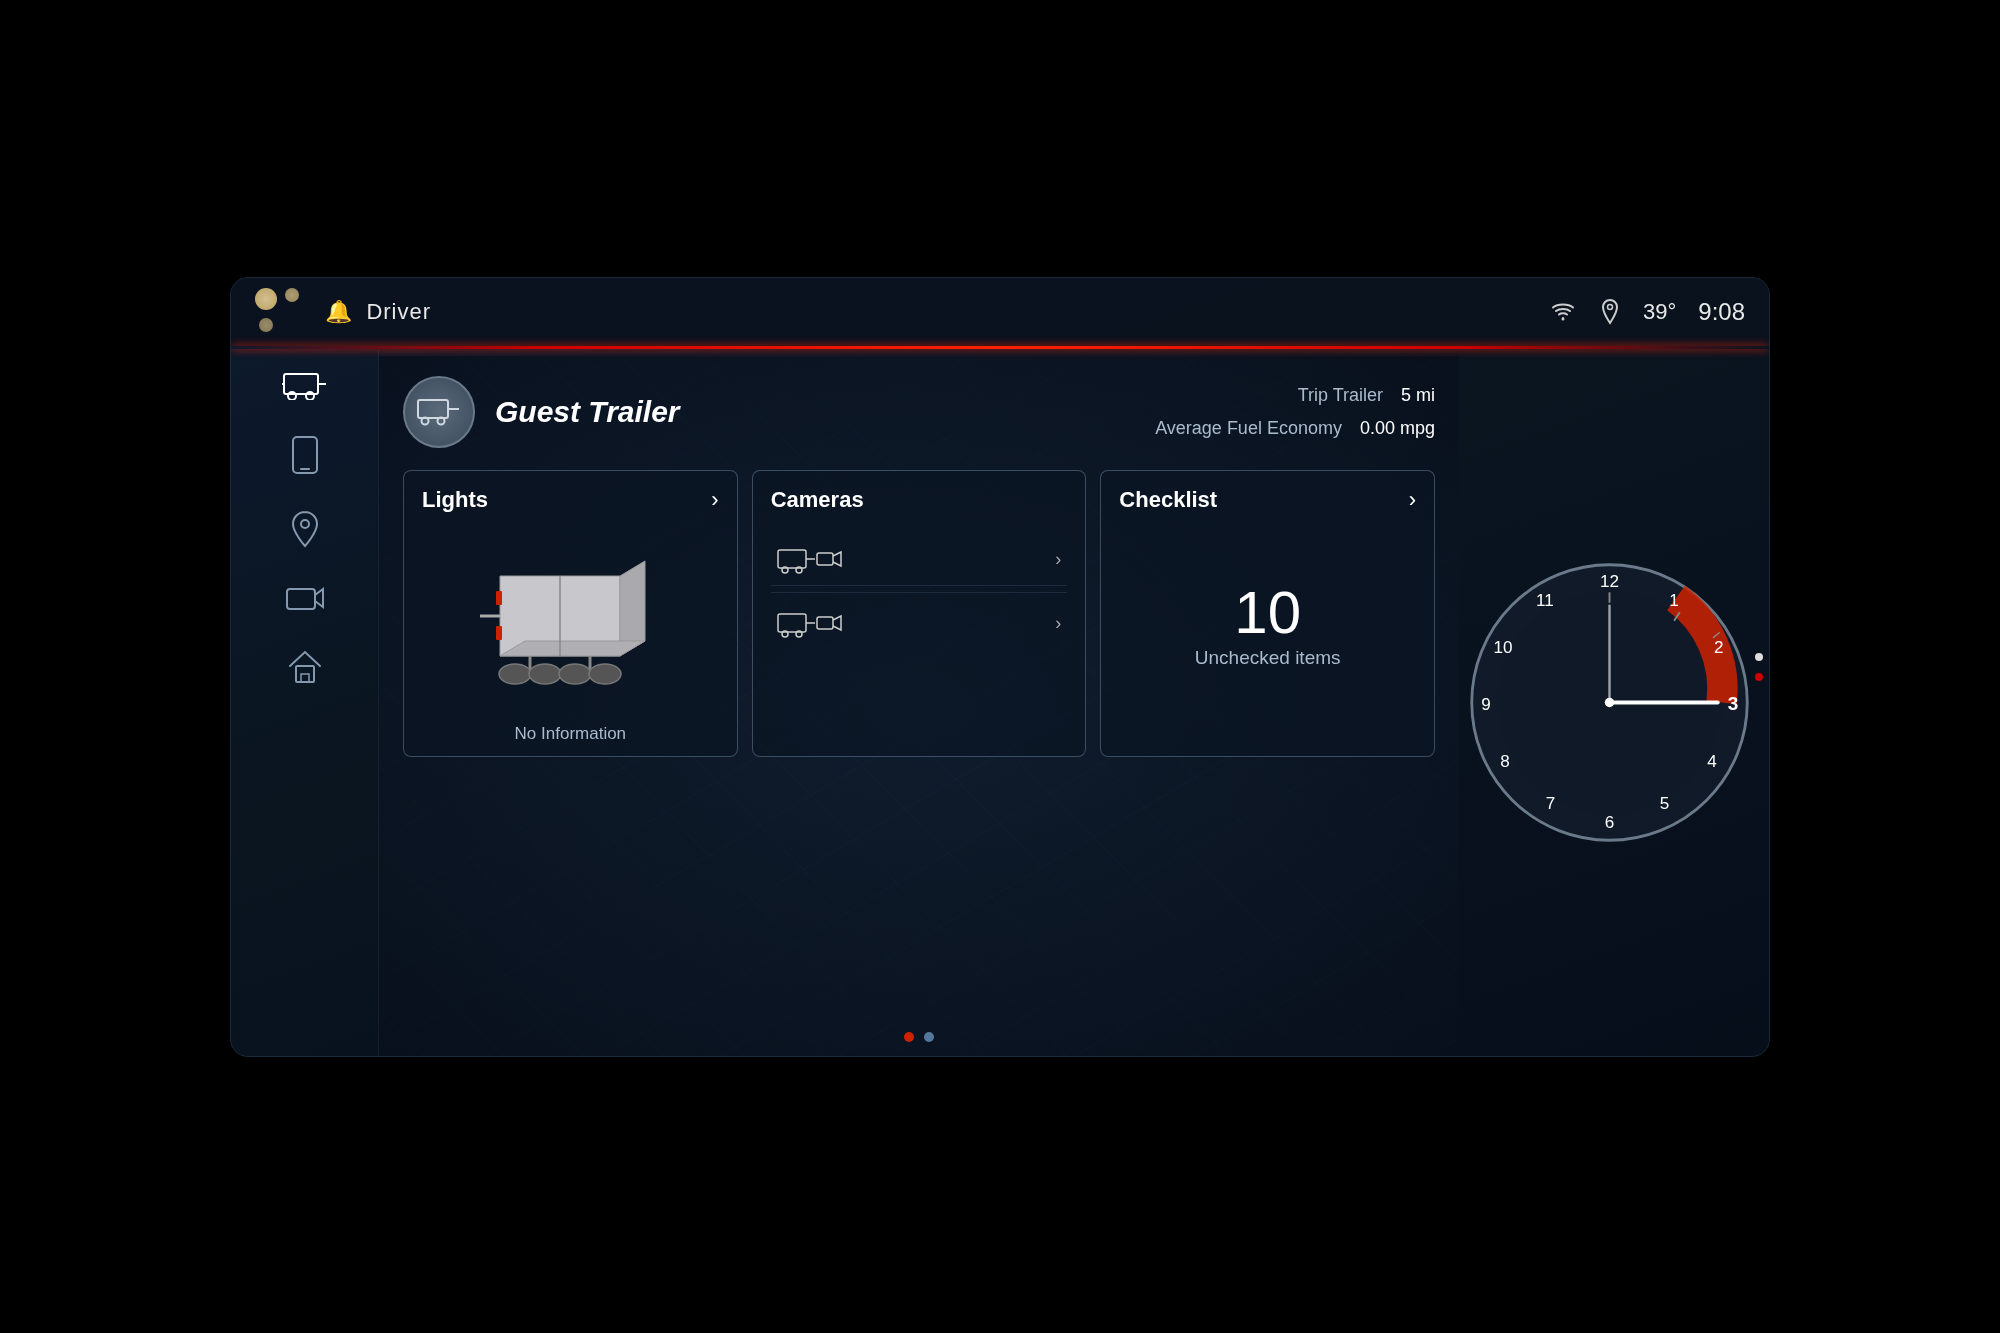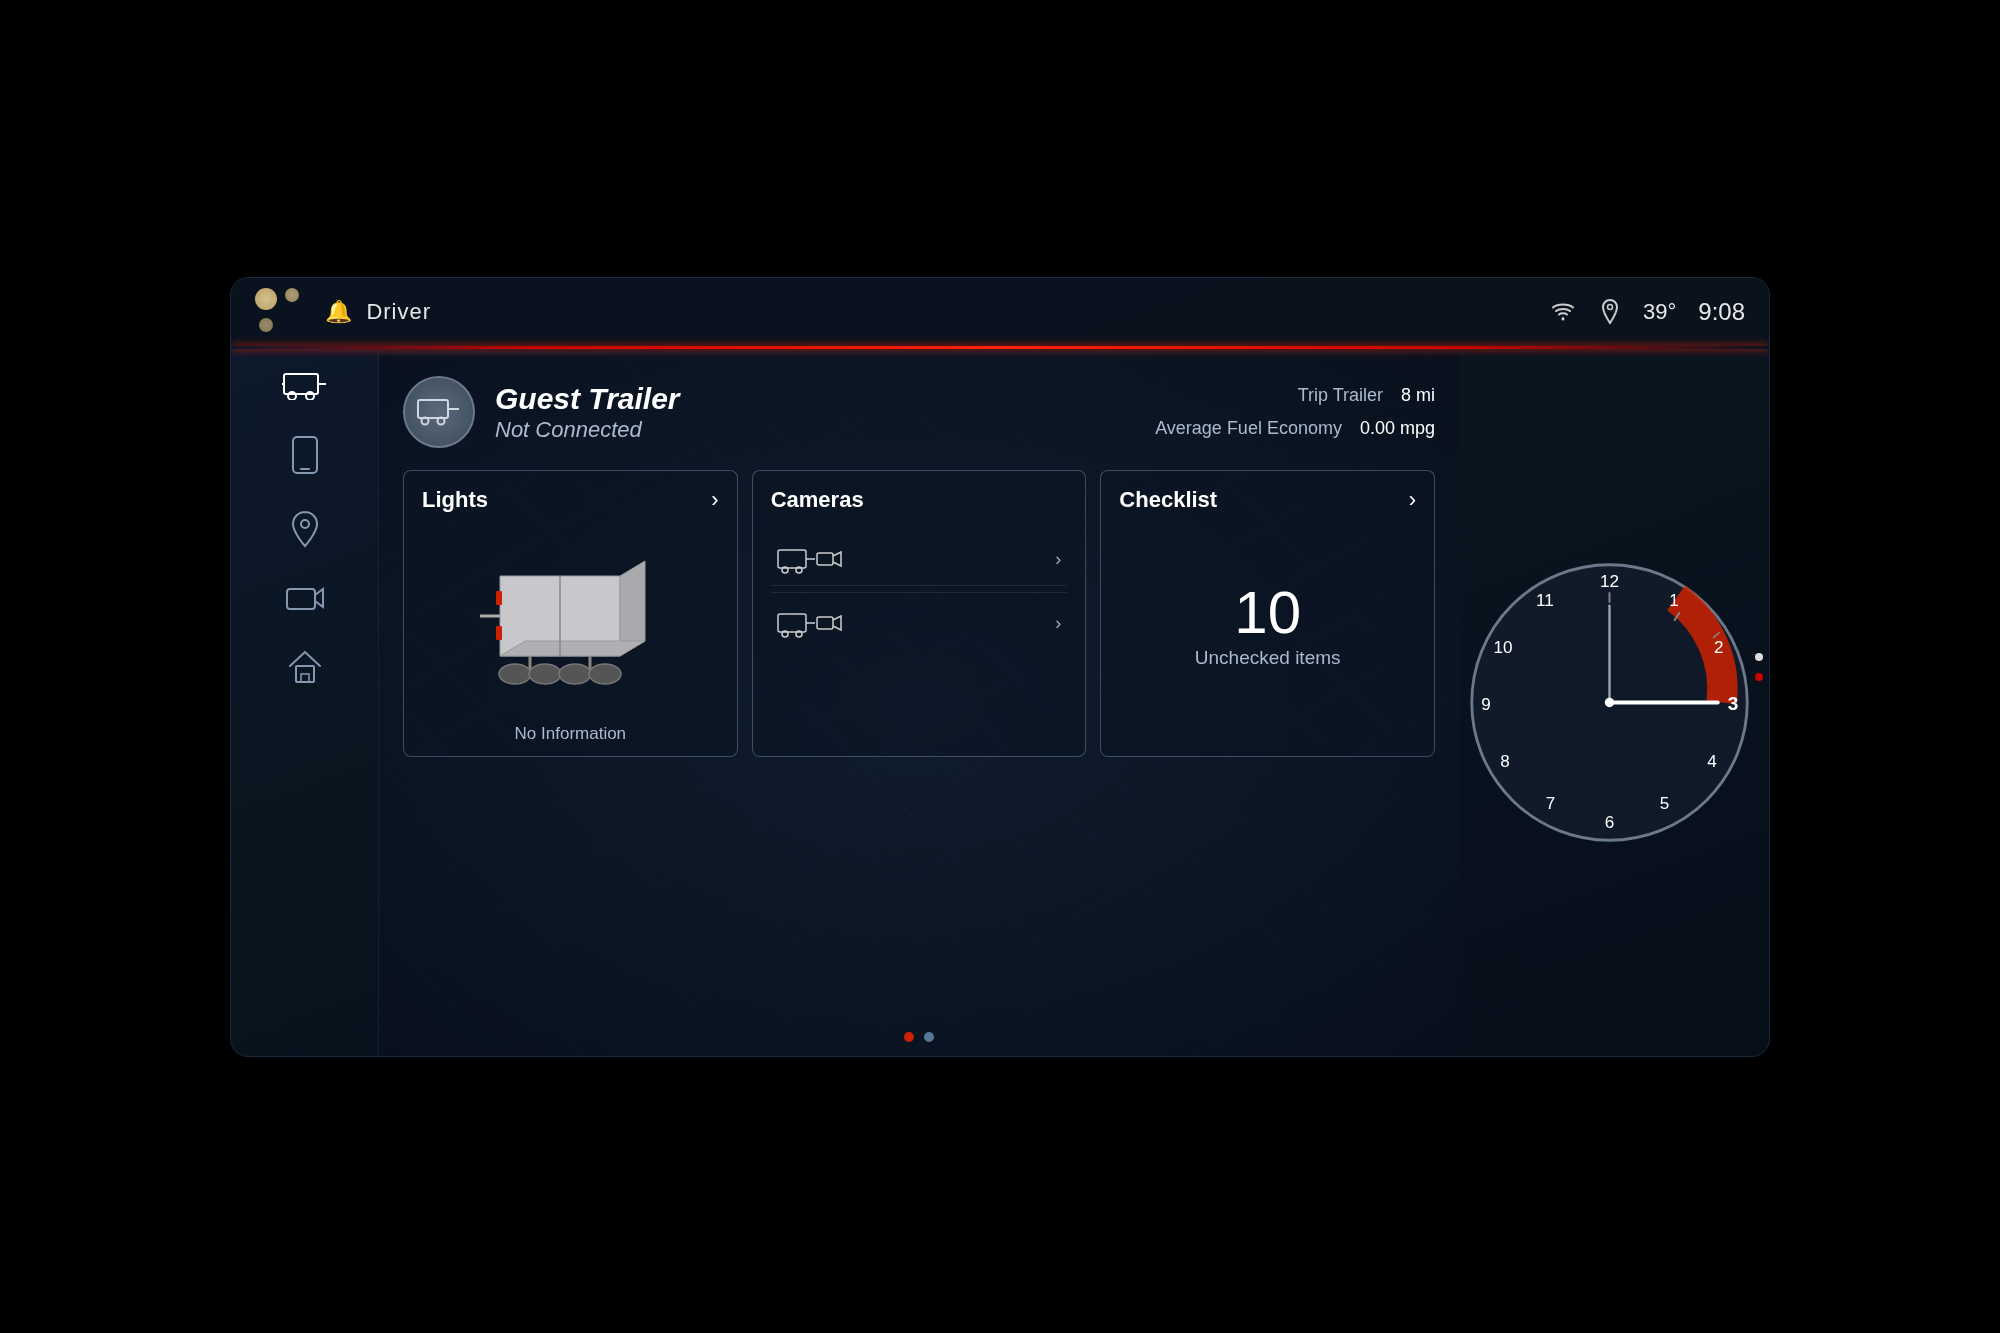--- a/index.html
+++ b/index.html
@@ -431,26 +431,25 @@
       <div class="trailer-icon-circle">
         <svg viewBox="0 0 44 30" fill="none" xmlns="http://www.w3.org/2000/svg">
           <rect x="1" y="3" width="30" height="18" rx="2" stroke="#d0d8e0" stroke-width="2" fill="none"></rect>
           <circle cx="8" cy="24" r="3.5" stroke="#d0d8e0" stroke-width="2" fill="none"></circle>
           <circle cx="24" cy="24" r="3.5" stroke="#d0d8e0" stroke-width="2" fill="none"></circle>
           <line x1="31" y1="12" x2="42" y2="12" stroke="#d0d8e0" stroke-width="2"></line>
         </svg>
       </div>
       <div class="trailer-title-block">
         <div class="trailer-title">Guest Trailer</div>
-        <div class="trailer-status">Not Connected</div>
       </div>
       <div class="trip-stats">
         <div class="trip-stats-row">
           <span class="stat-label">Trip Trailer</span>
-          <span class="stat-value">8 mi</span>
+          <span class="stat-value">5 mi</span>
         </div>
         <div class="trip-stats-row">
           <span class="stat-label">Average Fuel Economy</span>
           <span class="stat-value">0.00 mpg</span>
         </div>
       </div>
     </div>
 
     <div class="cards-row">
 

